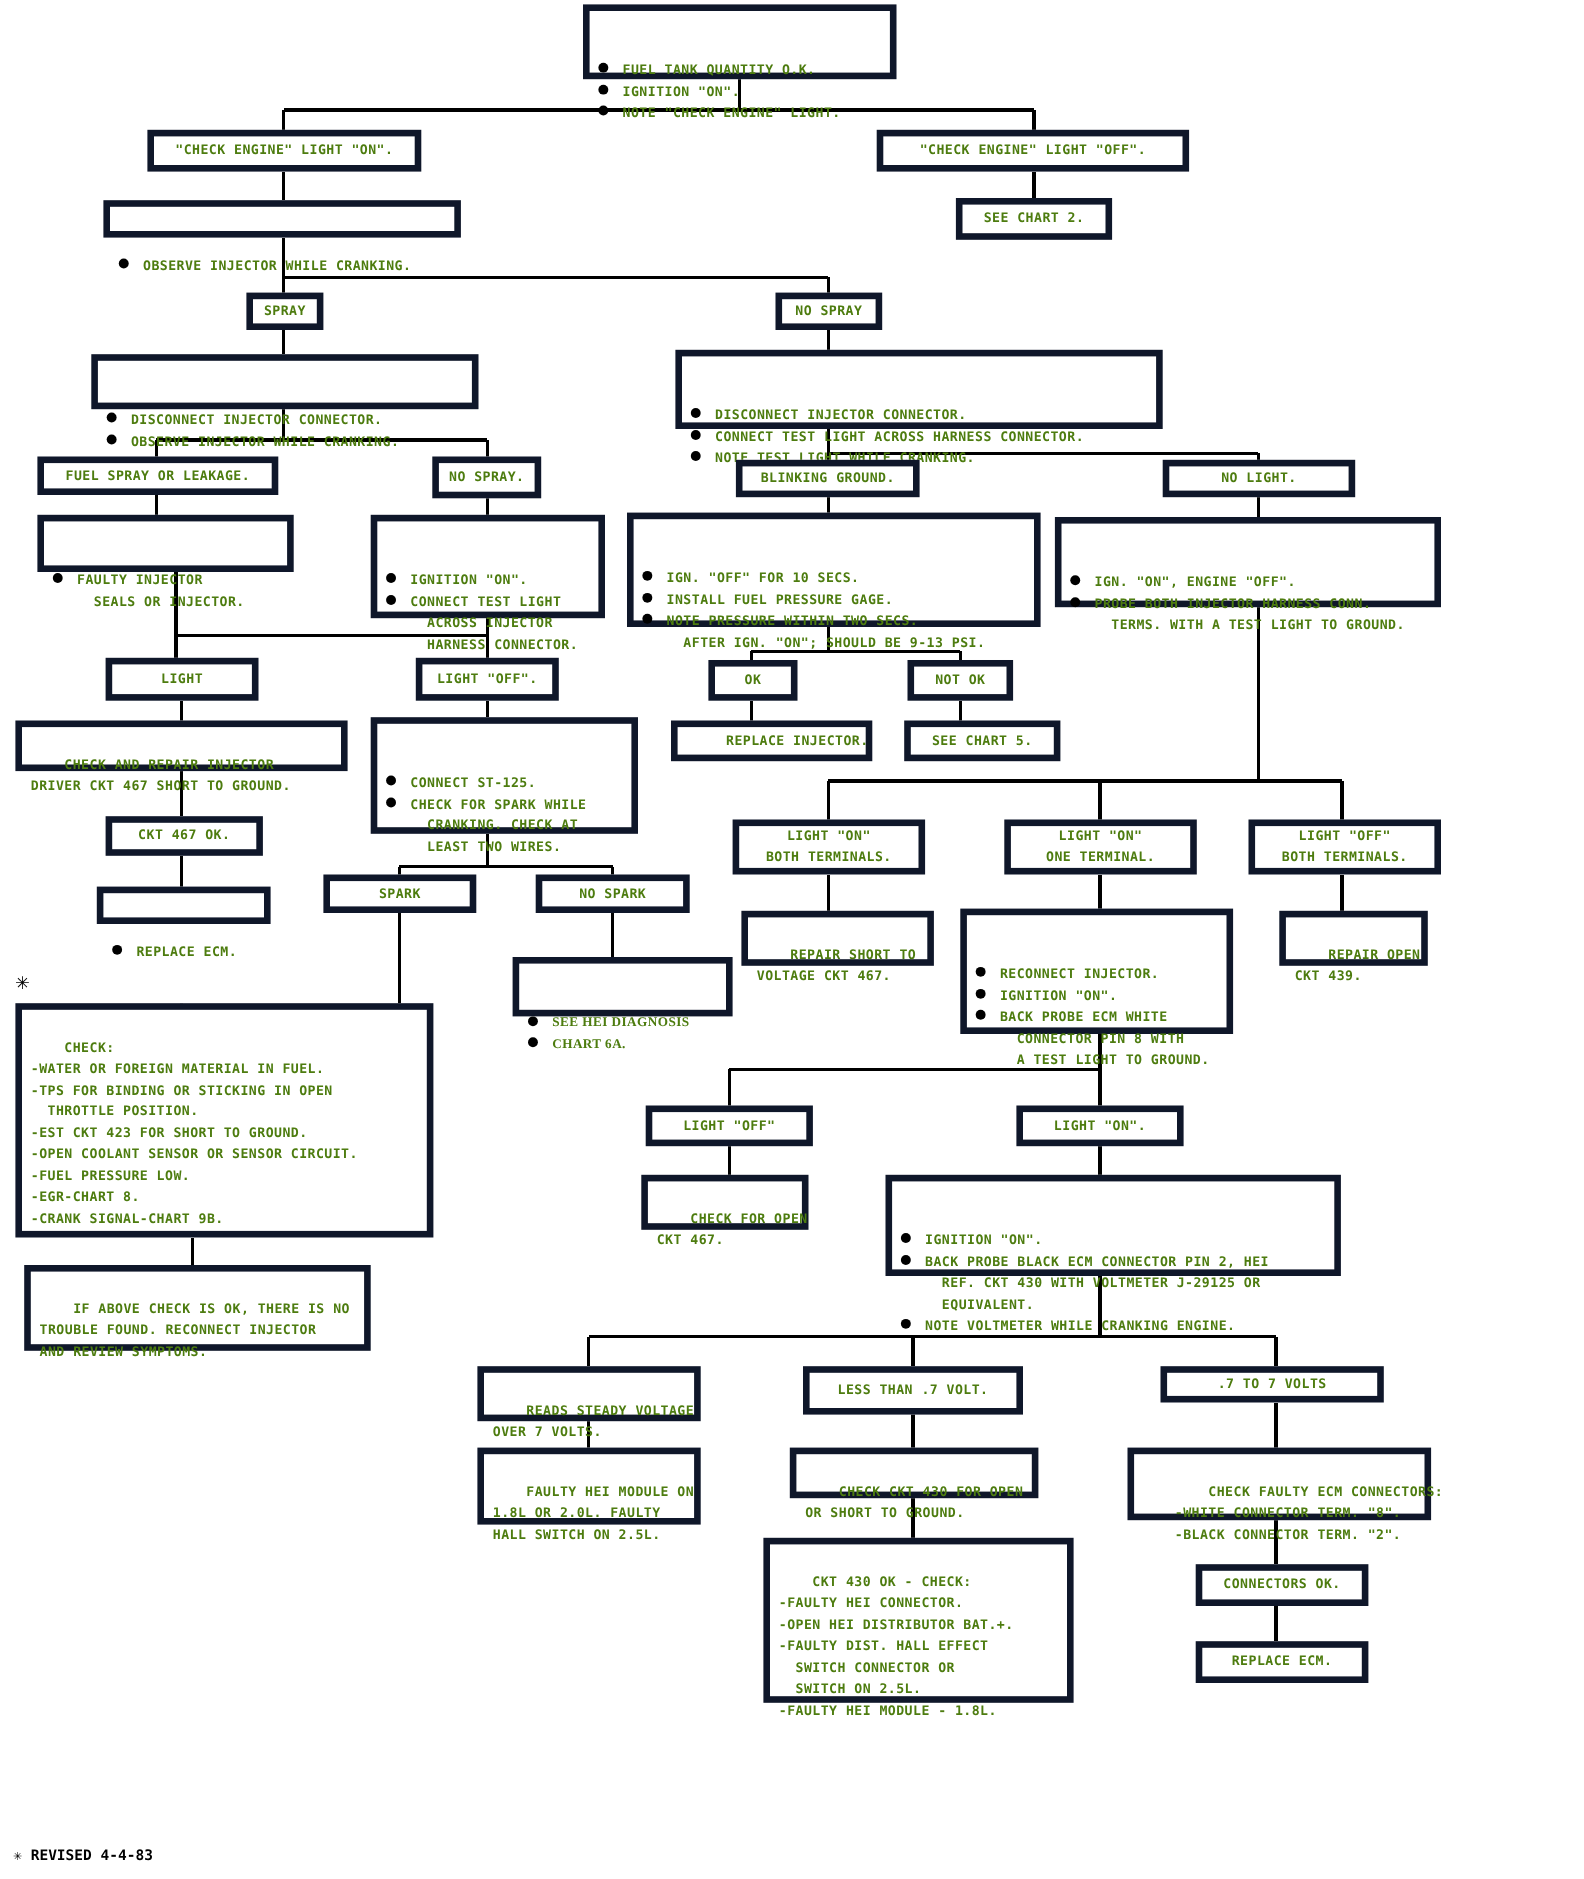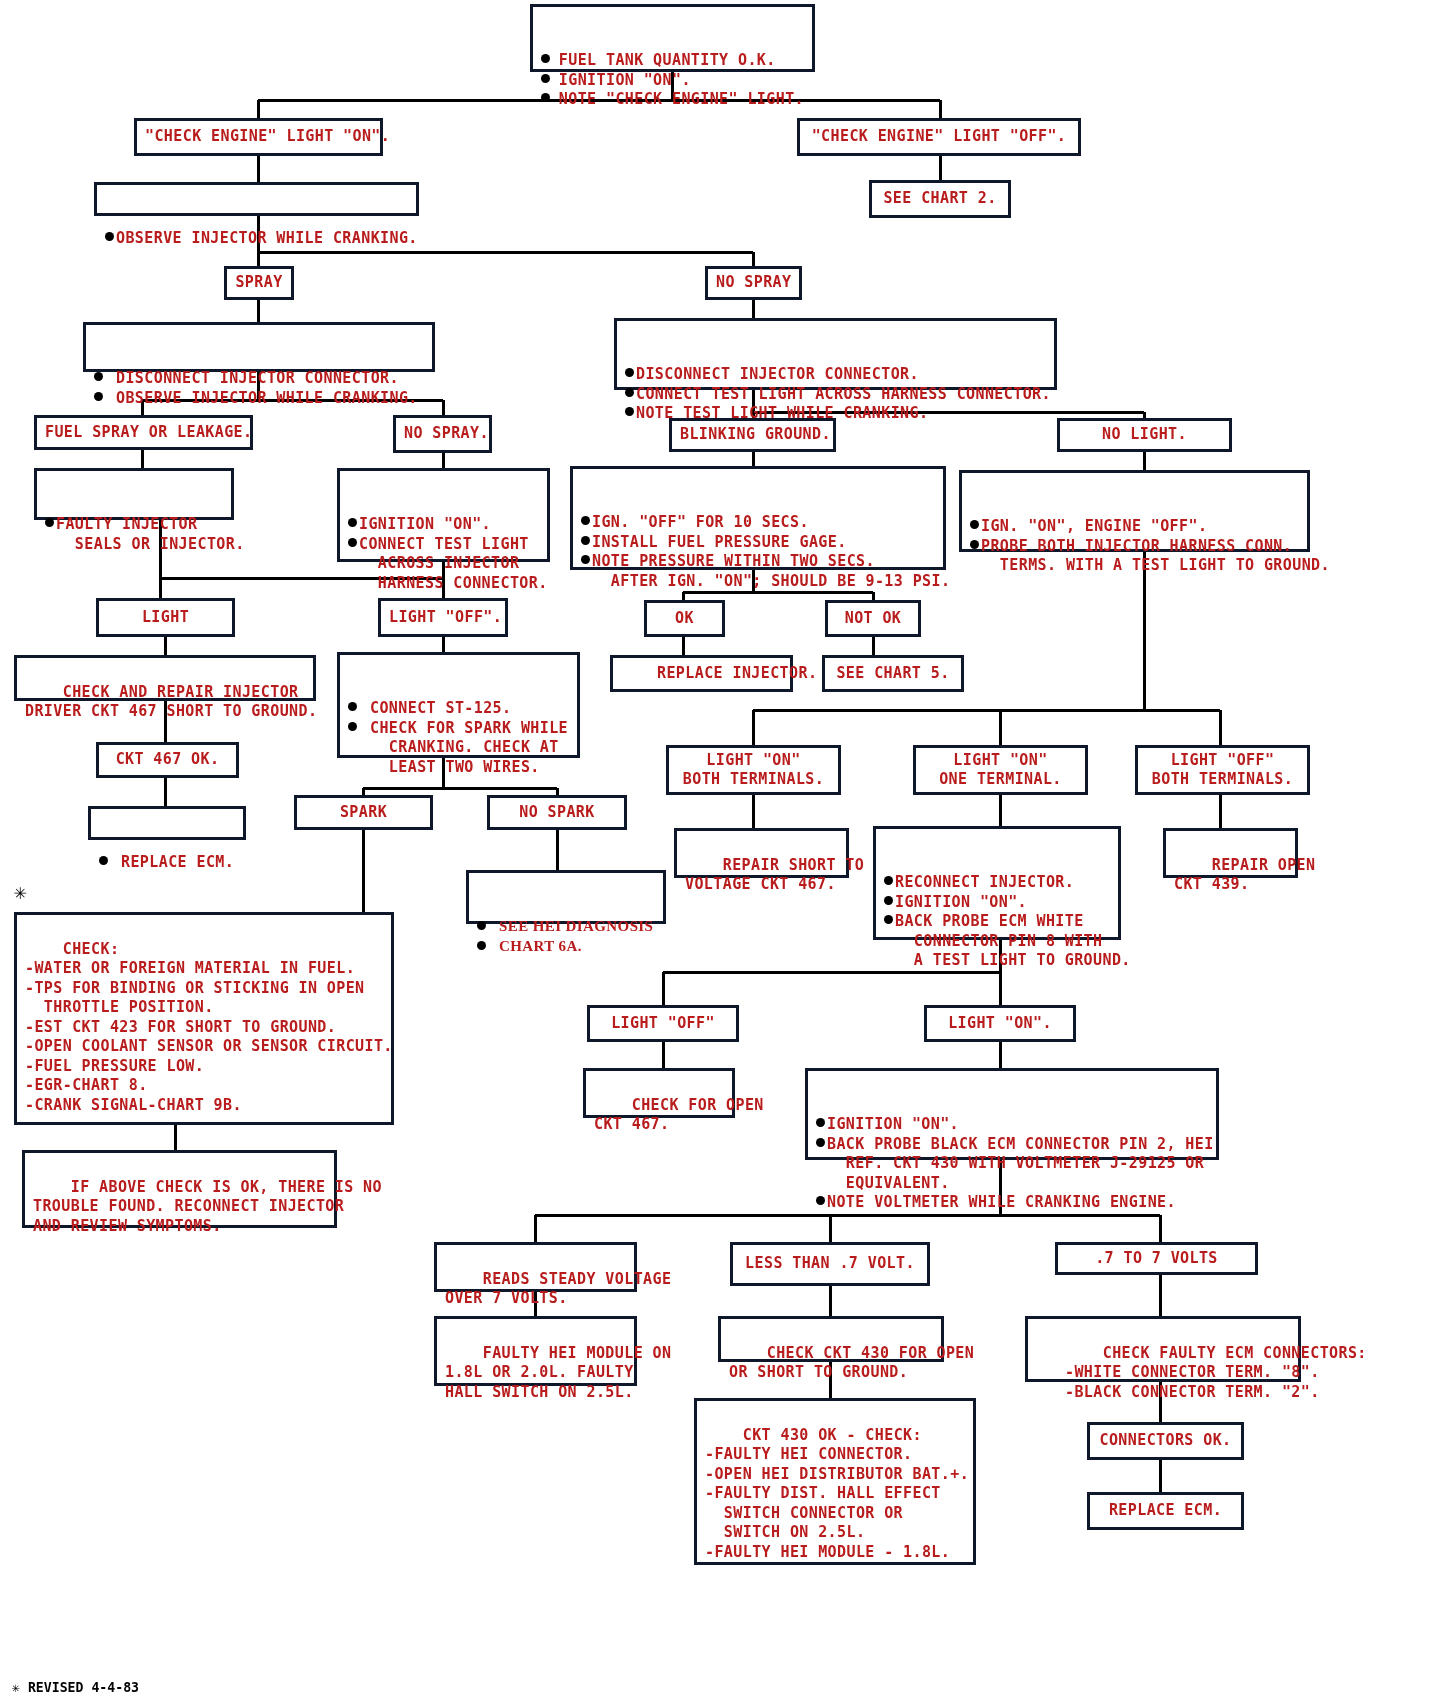--- a/index.html
+++ b/index.html
@@ -11,24 +11,24 @@
     position: relative;
     width: 1440px;
     height: 1708px;
     background: #ffffff;
     font-family: "DejaVu Sans Mono", "Liberation Mono", monospace;
     overflow: hidden;
   }
   .box {
     position: absolute;
     box-sizing: border-box;
-    border: 3px solid #0f172a;
+    border: 6px solid #0f172a;
     background: #fff;
-    color: #b91c1c;
-    font-size: 15px;
+    color: #4d7c0f;
+    font-size: 12px;
     line-height: 19.5px;
     letter-spacing: 0.4px;
     font-weight: bold;
     padding: 5px 8px;
     z-index: 3;
     white-space: pre;
     -webkit-font-smoothing: none;
   }
   .box.center {
     text-align: center;
@@ -250,21 +250,21 @@
   </div>
 
   <div class="box center" style="left:669px; top:418px; width:167px; height:34px;">
     <span class="inner plain">BLINKING GROUND.</span>
   </div>
 
   <div class="box center" style="left:1057px; top:418px; width:175px; height:34px;">
     <span class="inner plain">NO LIGHT.</span>
   </div>
 
-  <div class="box" style="left:34px; top:468px; width:200px; height:52px;">
+  <div class="box" style="left:34px; top:468px; width:233px; height:52px;">
     <div class="bullets">
       <div class="brow"><span class="bdot"><span class="dot"></span></span><span class="btxt">FAULTY INJECTOR
   SEALS OR INJECTOR.</span></div>
     </div>
   </div>
 
   <div class="box" style="left:337px; top:468px; width:213px; height:94px;">
     <div class="bullets">
       <div class="brow"><span class="bdot"><span class="dot"></span></span><span class="btxt">IGNITION "ON".</span></div>
       <div class="brow"><span class="bdot"><span class="dot"></span></span><span class="btxt">CONNECT TEST LIGHT
@@ -454,21 +454,21 @@
     <span class="plain">CHECK CKT 430 FOR OPEN
 OR SHORT TO GROUND.</span>
   </div>
 
   <div class="box" style="left:1025px; top:1316px; width:276px; height:66px;padding-left:37px;">
     <span class="plain">CHECK FAULTY ECM CONNECTORS:
 -WHITE CONNECTOR TERM. "8".
 -BLACK CONNECTOR TERM. "2".</span>
   </div>
 
-  <div class="box" style="left:694px; top:1398px; width:282px; height:167px;">
+  <div class="box" style="left:694px; top:1398px; width:282px; height:150px;">
     <span class="plain">CKT 430 OK - CHECK:
 -FAULTY HEI CONNECTOR.
 -OPEN HEI DISTRIBUTOR BAT.+.
 -FAULTY DIST. HALL EFFECT
   SWITCH CONNECTOR OR
   SWITCH ON 2.5L.
 -FAULTY HEI MODULE - 1.8L.</span>
   </div>
 
   <div class="box center" style="left:1087px; top:1422px; width:157px; height:38px;">

